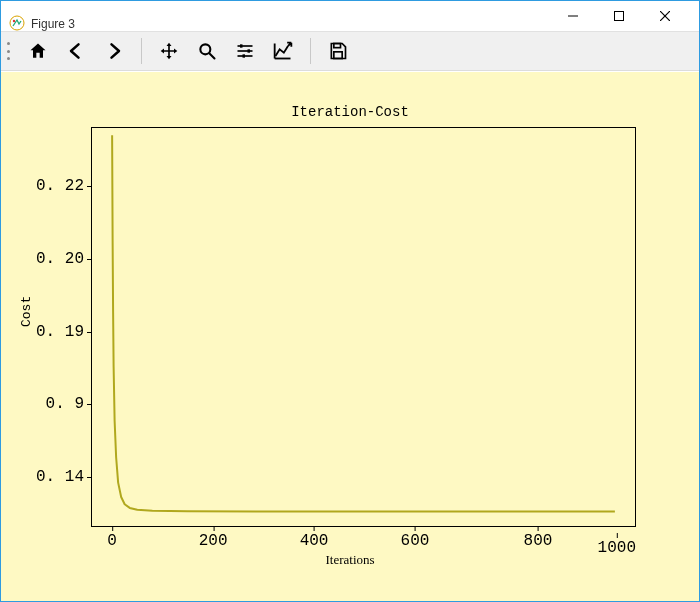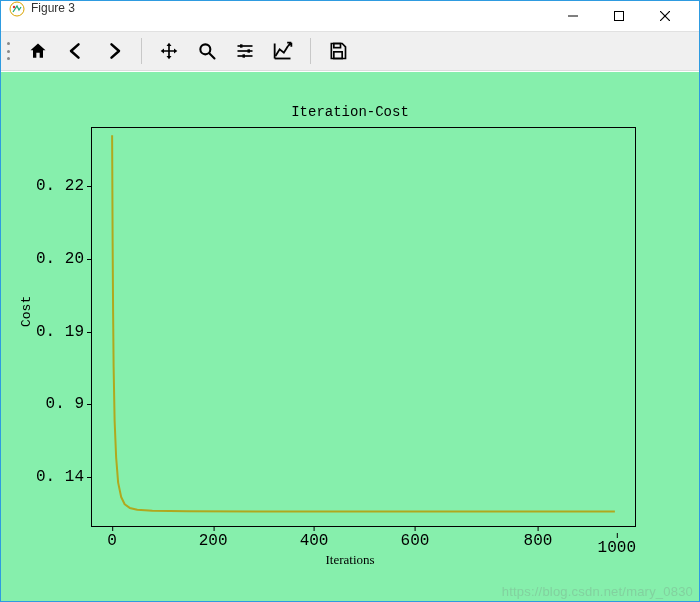--- a/index.html
+++ b/index.html
@@ -8,21 +8,21 @@
     width:700px; height:602px;
     font-family: "Segoe UI", Arial, sans-serif;
     background:#fff;
     border:1px solid #2e9be0;
     position:relative;
     overflow:hidden;
   }
   
   .titlebar {
     height:30px;
-    display:flex; align-items:flex-start;
+    display:flex; align-items:flex-end;
     padding:0 11px 0 8px;
     background:#fff;
     color:#333;
     font-size:12px;
   }
   .titlebar .win-icon {
     width:16px; height:16px; margin-right:6px;
     display:flex; align-items:center; justify-content:center;
   }
   .titlebar .title-text { flex:0 0 auto; }
@@ -54,21 +54,21 @@
     display:flex; align-items:center; justify-content:center;
     border-radius:2px;
   }
   .sep {
     width:1px; height:26px; background:#c8c8c8; margin:0 6px;
   }
   
   .canvas-area {
     position:absolute;
     left:0; right:0; top:71px; bottom:0;
-    background:#86efac;
+    background:#fef9c3;
   }
   .chart-wrap {
     position:absolute; left:0; top:0; right:0; bottom:0;
   }
   .chart-title {
     position:absolute; left:0; right:0; top:32px;
     text-align:center;
     font-family: "Consolas","Courier New",monospace;
     font-size:14px; color:#000;
   }
@@ -226,14 +226,13 @@
         <div class="ytick" style="top: 130.909px;">0. 20</div>
         <div class="ytick" style="top: 58.1818px;">0. 22</div>
         <div class="xtick" style="left: 20.1852px;">0</div>
         <div class="xtick" style="left: 121.111px;">200</div>
         <div class="xtick" style="left: 222.037px;">400</div>
         <div class="xtick" style="left: 322.963px;">600</div>
         <div class="xtick" style="left: 446px;">800</div>
         <div class="xtick" style="left: 524.815px; margin-top: 7px;">1000</div>
       </div>
   </div>
-  <div class="watermark">https://blog.csdn.net/mary_0830</div>
 </div>
 
 </body></html>

